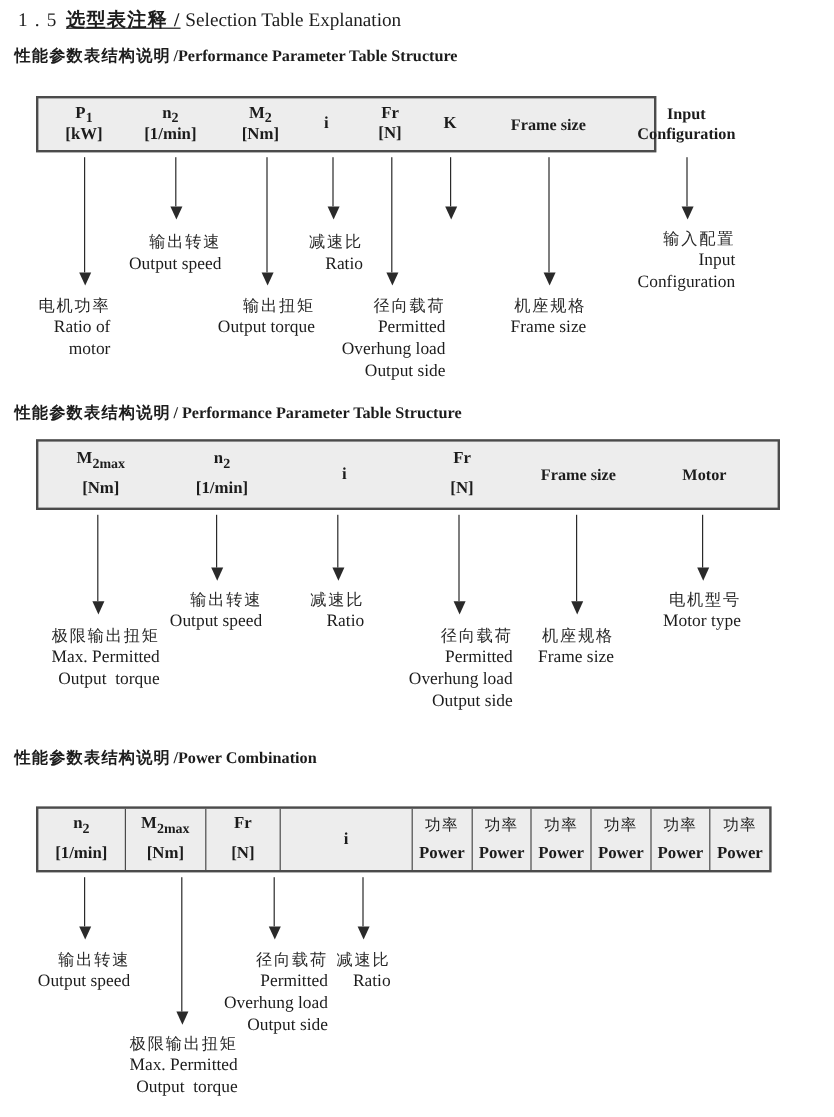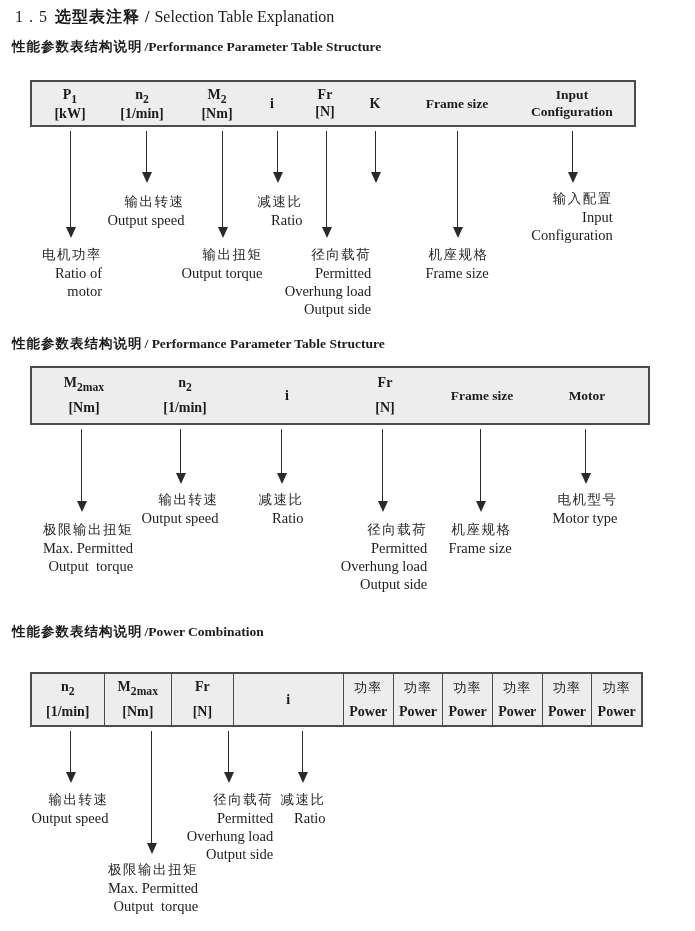--- a/index.html
+++ b/index.html
@@ -8,21 +8,21 @@
     --ink:#1c1c1c;
   }
   html,body{margin:0;padding:0;background:#fff;}
   #canvas{
     position:relative;width:695px;height:931px;background:#ffffff;
     font-family:"Liberation Serif",serif;color:var(--ink);overflow:hidden;
   }
   
   .h1{position:absolute;left:15px;top:7px;font-size:16px;white-space:nowrap;}
   .h1 .num{font-weight:normal;letter-spacing:1px;margin-right:7px;}
-  .h1 .zh{font-weight:bold;letter-spacing:1px;}
+  .h1 .zh{font-weight:bold;letter-spacing:1px;text-decoration:underline;}
   .h1 .en{font-weight:normal;margin-left:4px;}
   .sec-heading{position:absolute;left:12px;font-size:13.5px;font-weight:bold;white-space:nowrap;}
   .sec-heading .zh{letter-spacing:1px;}
   .sec-heading .en{margin-left:2px;text-align:center;}
   
   .tbl{position:absolute;background:var(--table-bg);border:2px solid var(--border);box-sizing:border-box;}
   .tcell{position:absolute;top:0;height:100%;transform:translateX(-50%);
          display:flex;flex-direction:column;justify-content:space-between;
          align-items:center;padding:5px 0;box-sizing:border-box;
          font-weight:bold;font-size:14px;white-space:nowrap;}
@@ -53,21 +53,21 @@
 <div id="canvas">
 
   <div class="h1">
     <span class="num">1 . 5</span><span class="zh">选型表注释 /</span><span class="en">Selection Table Explanation</span>
   </div>
 
   <div class="sec-heading" style="top:38px">
     <span class="zh">性能参数表结构说明</span><span class="en">/Performance Parameter Table Structure</span>
   </div>
 
-  <div class="tbl" style="left:30px;top:80px;width:606px;height:47px">
+  <div class="tbl" style="left:30px;top:80px;width:517px;height:47px">
     <div class="tcell" style="left:38px">
         <div><span class="sym">P</span><sub>1</sub></div>
         <div>[kW]</div>
       </div>
     <div class="tcell" style="left:110px">
         <div><span class="sym">n</span><sub>2</sub></div>
         <div>[1/min]</div>
       </div>
     <div class="tcell" style="left:185px">
         <div><span class="sym">M</span><sub>2</sub></div>
@@ -94,21 +94,21 @@
 
   <div class="arrow" style="left:70px;top:131px;height:96px"></div>
   <div class="arrow" style="left:146px;top:131px;height:41px"></div>
   <div class="arrow" style="left:222px;top:131px;height:96px"></div>
   <div class="arrow" style="left:277px;top:131px;height:41px"></div>
   <div class="arrow" style="left:326px;top:131px;height:96px"></div>
   <div class="arrow" style="left:375px;top:131px;height:41px"></div>
   <div class="arrow" style="left:457px;top:131px;height:96px"></div>
   <div class="arrow" style="left:572px;top:131px;height:41px"></div>
 
-  <div class="callout" style="left:72px;top:246px">
+  <div class="callout" style="left:62px;top:246px">
     <div class="cn">电机功率</div>
     <div class="en">Ratio of</div>
     <div class="en">motor</div>
   </div>
   <div class="callout" style="left:146px;top:193px">
     <div class="cn">输出转速</div>
     <div class="en">Output speed</div>
   </div>
   <div class="callout" style="left:222px;top:246px">
     <div class="cn">输出扭矩</div>

